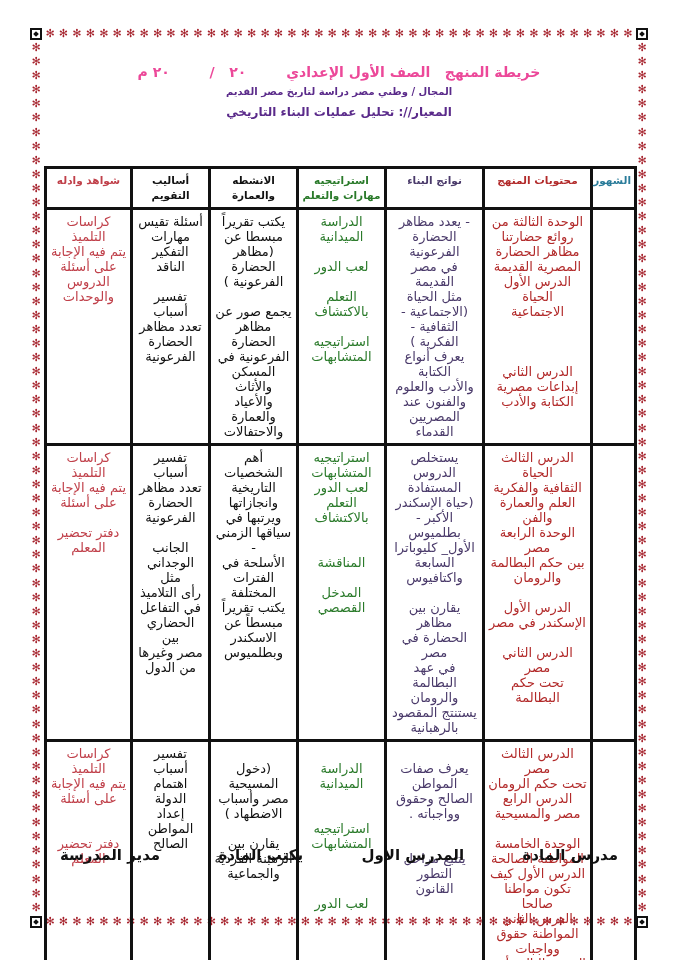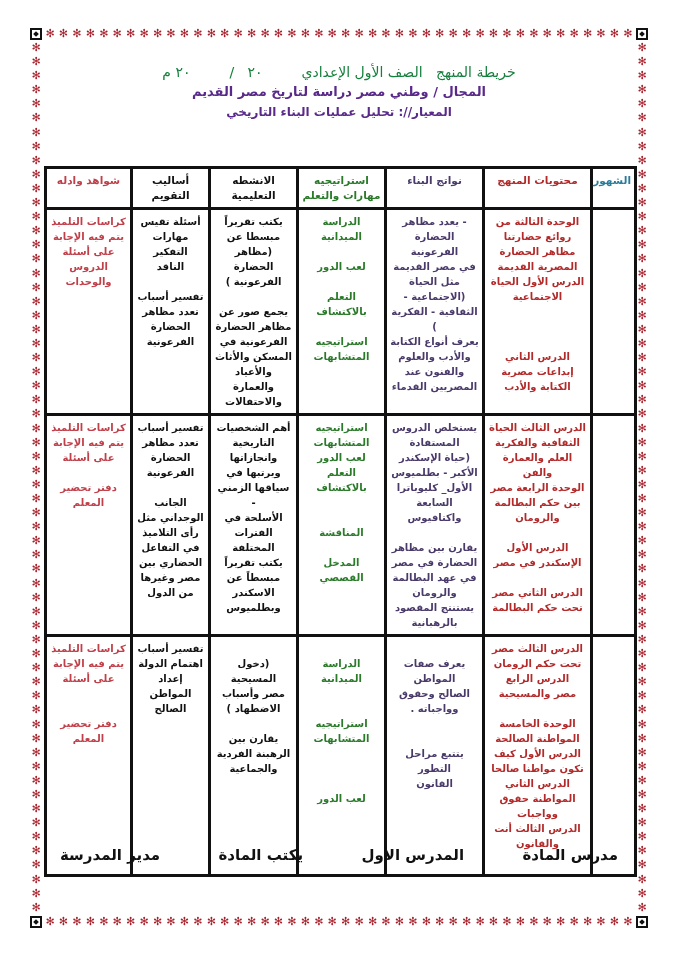--- a/index.html
+++ b/index.html
@@ -3,26 +3,26 @@
 <meta charset="utf-8">
 <style>
   html, body { margin:0; padding:0; background:#ffffff; }
   body { width:678px; height:960px; position:relative; overflow:hidden; font-family:"DejaVu Sans", sans-serif; }
   .frame-h { position:absolute; left:32px; width:614px; height:12px; display:flex; justify-content:space-between; overflow:hidden; }
   .frame-v { position:absolute; top:40px; height:880px; width:12px; display:flex; flex-direction:column; justify-content:space-between; overflow:hidden; }
   .flower { width:12px; height:12px; color:#a5202a; font-size:11px; line-height:12px; text-align:center; }
   .corner { position:absolute; width:12px; height:12px; border:2px solid #111; box-sizing:border-box; background:#fff; }
   .corner::after { content:""; position:absolute; left:2px; top:2px; width:4px; height:4px; background:#111; transform:rotate(45deg); }
   .header { position:absolute; left:60px; right:60px; top:62px; text-align:center; direction:rtl; }
-  .h1 { font-size:14px; font-weight:normal; color:#15803d; line-height:20px; }
+  .h1 { font-size:14px; font-weight:bold; color:#ec4899; line-height:20px; }
   .h1 .gap { display:inline-block; width:30px; }
-  .h2 { font-size:13px; font-weight:bold; color:#5a2a8a; line-height:20px; }
+  .h2 { font-size:10px; font-weight:bold; color:#5a2a8a; line-height:20px; }
   .h3 { font-size:12px; font-weight:bold; color:#5a2a8a; line-height:20px; }
   table.plan { position:absolute; left:44px; top:166px; width:590px; border-collapse:collapse; direction:rtl; table-layout:fixed; }
-  table.plan td, table.plan th { border:3px solid #111; vertical-align:top; text-align:center; padding:4px 3px; font-size:10px; line-height:15px; font-weight:bold; }
+  table.plan td, table.plan th { border:3px solid #111; vertical-align:top; text-align:center; padding:4px 3px; font-size:13px; line-height:15px; font-weight:normal; }
   table.plan th { height:30px; font-weight:bold; font-size:10.5px; }
   .c-month { color:#2a7c9a; }
   .c-content { color:#b22a2a; }
   .c-outcome { color:#4a3a6a; }
   .c-strategy { color:#2a7a2a; }
   .c-activity { color:#111; }
   .c-eval { color:#111; }
   .c-evidence { color:#c0404a; }
   td.c-outcome, td.c-content, td.c-strategy, td.c-evidence, td.c-activity, td.c-eval { white-space:pre-line; }
   .sigs { position:absolute; top:846px; left:60px; right:60px; display:flex; direction:rtl; justify-content:space-between; font-size:15px; font-weight:bold; color:#111; }
@@ -279,21 +279,21 @@
       <col style="width:88px">
       <col style="width:78px">
       <col style="width:86px">
   </colgroup>
   <thead>
     <tr>
       <th class="c-month">الشهور</th>
       <th class="c-content">محتويات المنهج</th>
       <th class="c-outcome">نواتج البناء</th>
       <th class="c-strategy">استراتيجيه مهارات والتعلم</th>
-      <th class="c-activity">الانشطه التعليمية</th>
+      <th class="c-activity">الانشطه والعمارة</th>
       <th class="c-eval">أساليب التقويم</th>
       <th class="c-evidence">شواهد وادله</th>
     </tr>
   </thead>
   <tbody>
     <tr style="height:180px">
       <td class="c-month"></td>
       <td class="c-content">الوحدة الثالثة من
 روائع حضارتنا
 مظاهر الحضارة

